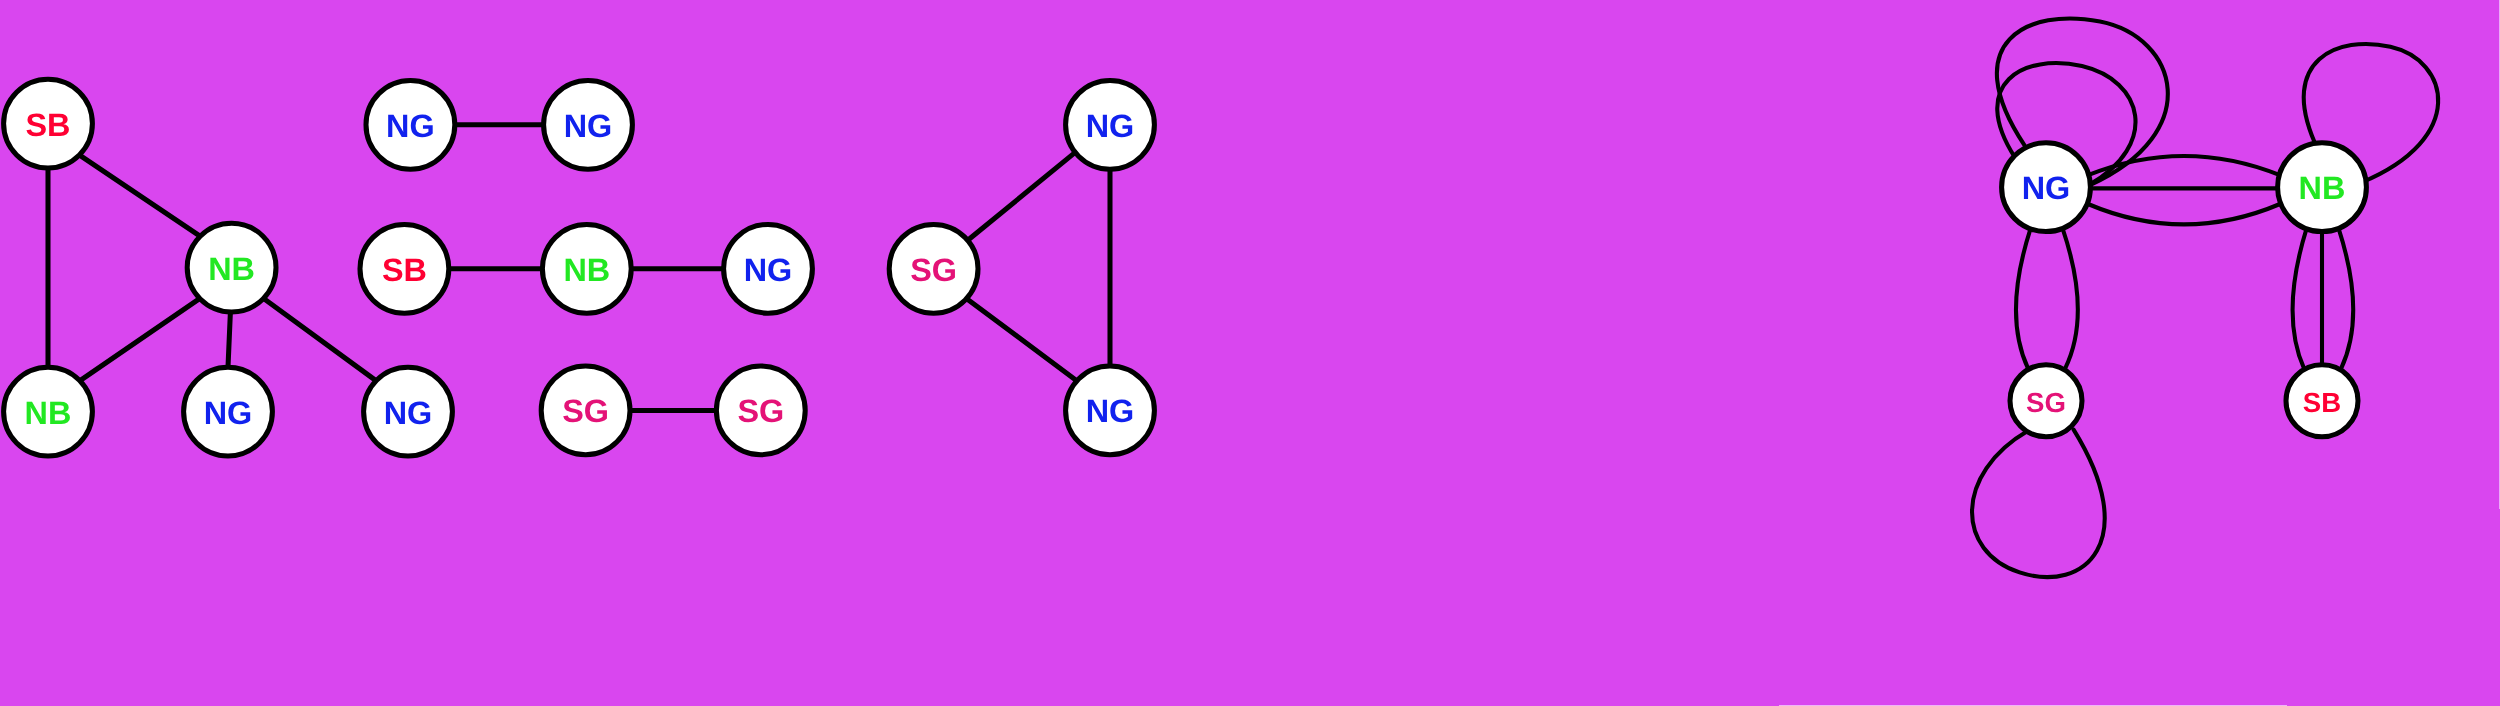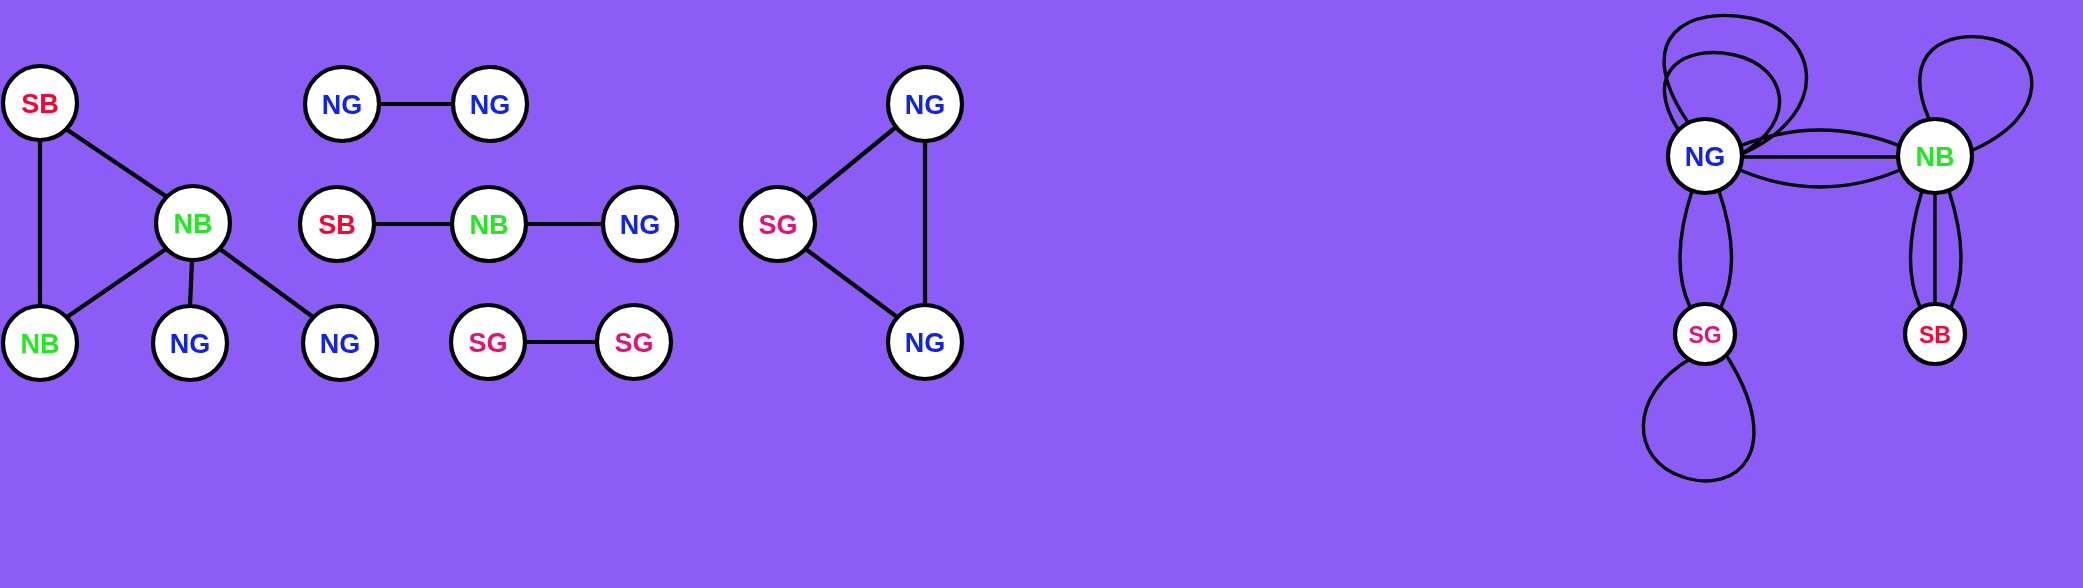--- a/index.html
+++ b/index.html
@@ -10,21 +10,21 @@
   body {
     width: 2083px;
     height: 588px;
     font-family: "Liberation Sans", sans-serif;
     overflow: hidden;
   }
   #canvas-wrap {
     position: relative;
     width: 2083px;
     height: 588px;
-    background: #8b5cf6;
+    background: #d946ef;
   }
   svg.graph-canvas {
     position: absolute;
     top: 0;
     left: 0;
     width: 2083px;
     height: 588px;
     display: block;
   }
   .node-circle {

